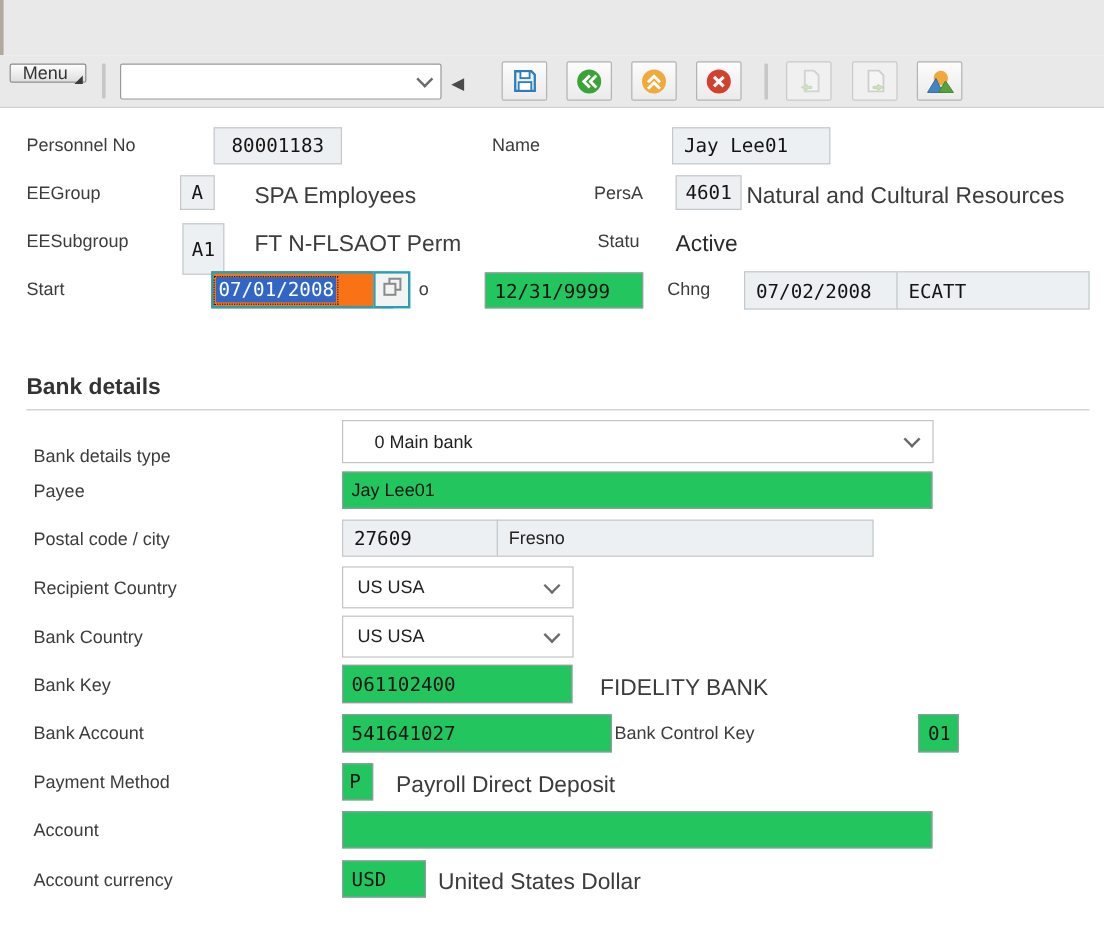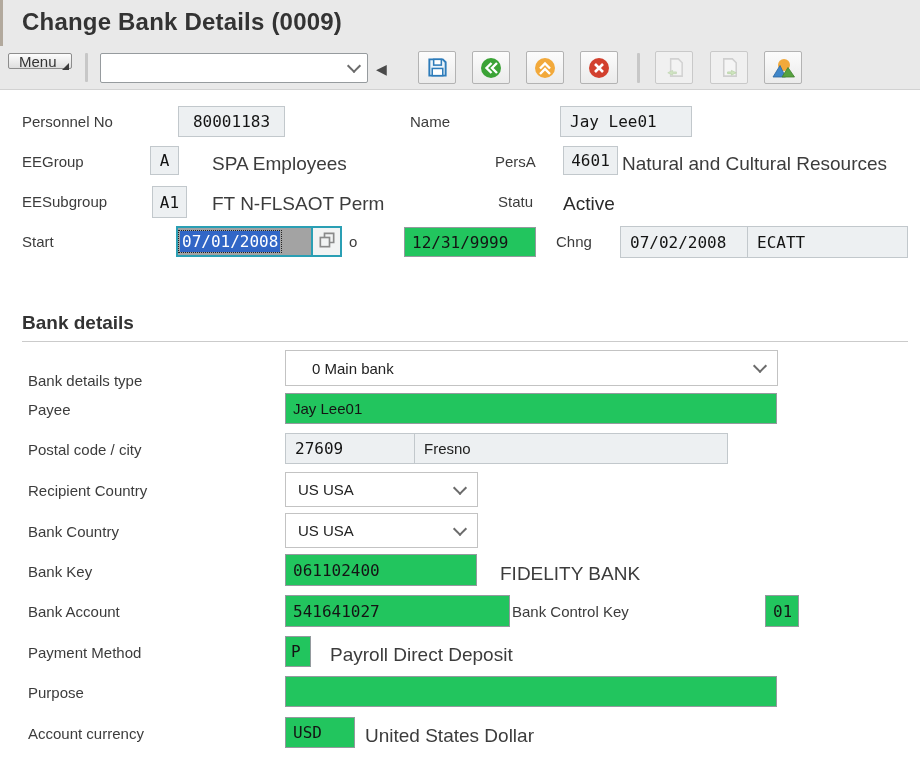--- a/index.html
+++ b/index.html
@@ -44,34 +44,33 @@
             font-family:"DejaVu Sans Mono",monospace;font-size:16px;color:#141414;padding:0 7px;outline:none;}
   input.fld.sans{font-family:"Liberation Sans",sans-serif;font-size:15px;}
 
   .sel{border:1px solid #c3c3c3;background:#fff;display:flex;align-items:center;
        font-size:15px;color:#222;padding:0 12px;justify-content:space-between;}
 
   .section-title{font-size:19px;font-weight:700;color:#333;}
   .hline{height:1px;background:#cbcbcb;}
 
   
-  .datefocus{left:176px;top:226px;width:152px;height:31px;border:2px solid #2a9fb4;background:#a3a3a3;
+  .datefocus{left:176px;top:226px;width:152px;height:31px;border:2px solid #2a9fb4;background:#f97316;
              display:flex;align-items:center;padding-left:2px;}
   .datefocus .inner{outline:1px dotted #222;outline-offset:1px;}
   .selected-text{background:#3166c6;color:#fff;font-family:"DejaVu Sans Mono",monospace;
                  font-size:16px;padding:1px 2px;}
   .copy-btn{left:311px;top:226px;width:31px;height:31px;border:2px solid #2a9fb4;background:#f2f3f3;
             display:flex;align-items:center;justify-content:center;}
 </style>
 </head>
 <body>
 
 <div class="abs titlebar">
   <div class="abs edge"></div>
-  <div class="abs page-title">Change Bank Details (0009)</div>
 </div>
 
 <div class="abs toolbar"></div>
 <div class="abs menu-btn">
   <span>Menu</span>
   <span class="menu-tri"></span>
 </div>
 <div class="abs vsep" style="left:85px;top:53px;height:29px;"></div>
 <div class="abs combo">
   <span></span>
@@ -145,21 +144,21 @@
 <div class="abs ro pad" style="left:560px;top:106px;width:132px;height:31px;">Jay Lee01</div>
 
 <div class="abs lbl" style="left:22px;top:153px;">EEGroup</div>
 <div class="abs ro center" style="left:150px;top:146px;width:29px;height:29px;">A</div>
 <div class="abs desc" style="left:212px;top:153px;">SPA Employees</div>
 <div class="abs lbl" style="left:495px;top:153px;">PersA</div>
 <div class="abs ro center" style="left:563px;top:146px;width:55px;height:29px;">4601</div>
 <div class="abs desc" style="left:622px;top:153px;">Natural and Cultural Resources</div>
 
 <div class="abs lbl" style="left:22px;top:193px;">EESubgroup</div>
-<div class="abs ro center" style="left:152px;top:186px;width:35px;height:32px;">A1</div>
+<div class="abs ro center" style="left:152px;top:186px;width:35px;height:43px;">A1</div>
 <div class="abs desc" style="left:212px;top:193px;">FT N-FLSAOT Perm</div>
 <div class="abs lbl" style="left:498px;top:193px;">Statu</div>
 <div class="abs desc" style="left:563px;top:193px;color:#2b2b2b;">Active</div>
 
 <div class="abs lbl" style="left:22px;top:233px;">Start</div>
 <div class="abs datefocus">
   <span class="inner"><span class="selected-text">07/01/2008</span></span>
 </div>
 <div class="abs copy-btn">
   <span><svg width="20" height="20" viewBox="0 0 24 24" fill="none" stroke="#8a8a8a" stroke-width="2">
@@ -207,18 +206,18 @@
 
 <div class="abs lbl" style="left:28px;top:603px;">Bank Account</div>
 <input class="fld" style="left: 285px; top: 595px; width: 225px; height: 32px;" value="541641027">
 <div class="abs lbl" style="left:512px;top:603px;">Bank Control Key</div>
 <input class="fld" style="left: 765px; top: 595px; width: 34px; height: 32px;" value="01">
 
 <div class="abs lbl" style="left:28px;top:644px;">Payment Method</div>
 <input class="fld" style="left: 285px; top: 636px; width: 26px; height: 31px; padding: 0px 5px;" value="P">
 <div class="abs desc" style="left:330px;top:644px;">Payroll Direct Deposit</div>
 
-<div class="abs lbl" style="left:28px;top:684px;">Purpose</div>
+<div class="abs lbl" style="left:28px;top:684px;">Account</div>
 <input class="fld sans" style="left: 285px; top: 676px; width: 492px; height: 31px;" value="">
 
 <div class="abs lbl" style="left:28px;top:725px;">Account currency</div>
 <input class="fld" style="left: 285px; top: 717px; width: 70px; height: 31px;" value="USD">
 <div class="abs desc" style="left:365px;top:725px;">United States Dollar</div>
 
 </body></html>

